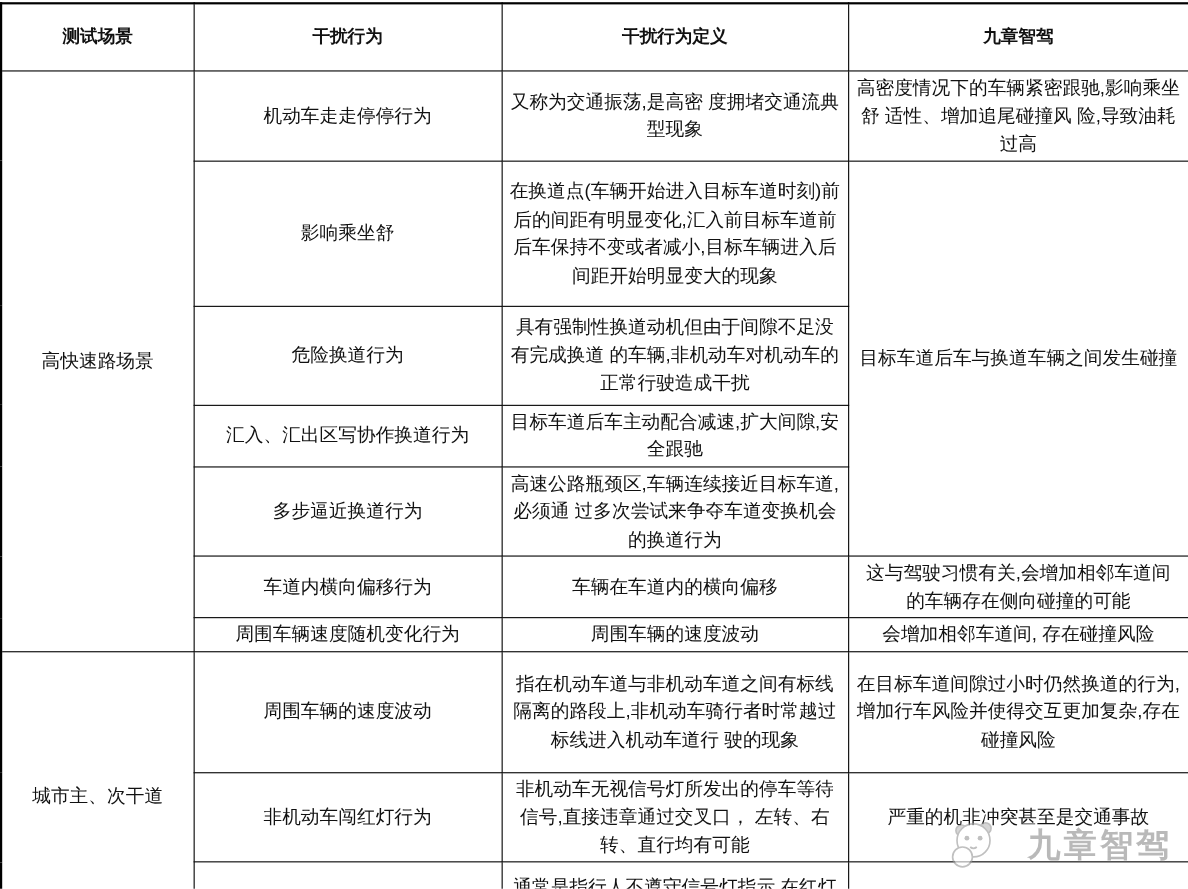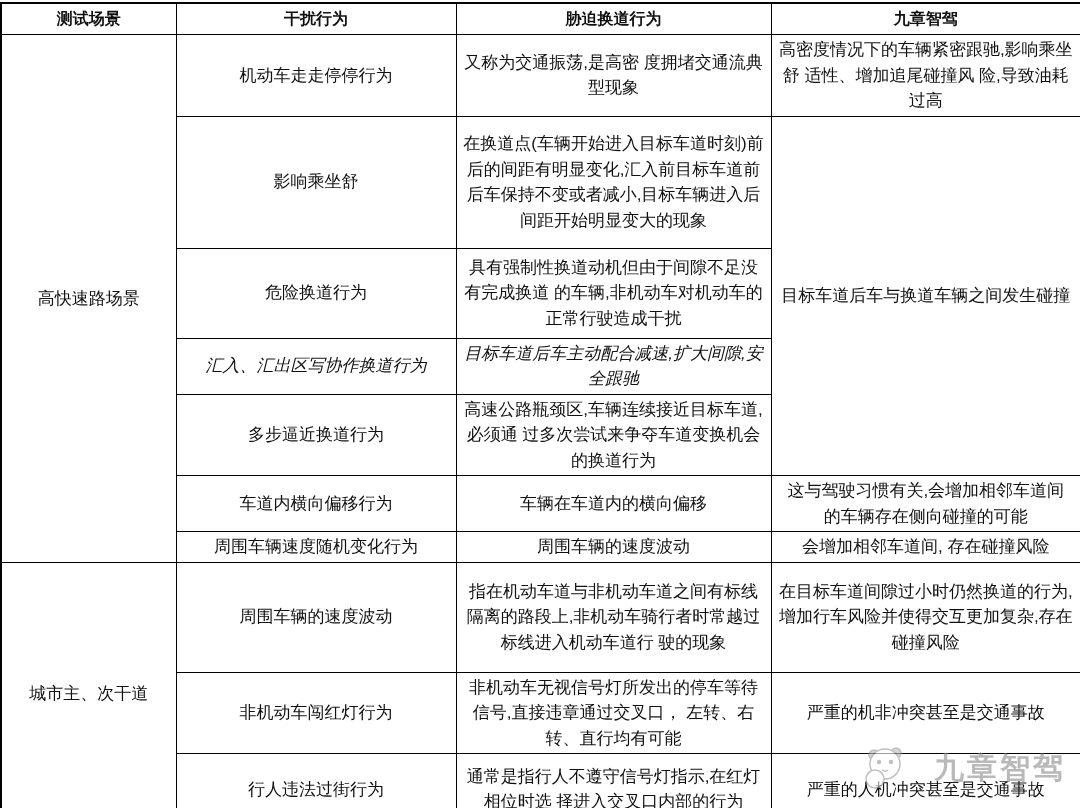--- a/index.html
+++ b/index.html
@@ -31,32 +31,32 @@
     padding: 2px 6px;
     font-size: 17px;
     line-height: 1.5;
     color: #111;
     word-break: break-all;
     overflow: hidden;
   }
   table.scene-table th {
     font-weight: bold;
     font-size: 16px;
-    padding: 3px 4px;
+    padding: 18px 4px;
   }
   .col-scenario { width: 175px; }
   .col-behavior { width: 280px; }
   .col-definition { width: 315px; }
   .col-impact { width: 310px; }
 
   tr.h-header  { height: 24px; }
   tr.h-r1  { height: 81px; }
   tr.h-r2  { height: 132px; }
   tr.h-r3  { height: 90px; }
-  tr.h-r4  { height: 50px; font-style: italic; }
+  tr.h-r4  { height: 50px; }
   tr.h-r5  { height: 78px; }
   tr.h-r6  { height: 54px; }
   tr.h-r7  { height: 29px; }
   tr.h-r8  { height: 110px; }
   tr.h-r9  { height: 80px; }
   tr.h-r10 { height: 72px; }
 
   .watermark {
     position: absolute;
     right: 14px;
@@ -83,21 +83,21 @@
   <colgroup>
     <col class="col-scenario">
     <col class="col-behavior">
     <col class="col-definition">
     <col class="col-impact">
   </colgroup>
   <tbody>
     <tr class="h-header">
       <th>测试场景</th>
       <th>干扰行为</th>
-      <th>胁迫换道行为</th>
+      <th>干扰行为定义</th>
       <th>九章智驾</th>
     </tr>
 
     <tr class="h-r1">
       <td rowspan="7">高快速路场景</td>
       <td>机动车走走停停行为</td>
       <td>又称为交通振荡,是高密 度拥堵交通流典型现象</td>
       <td>高密度情况下的车辆紧密跟驰,影响乘坐舒 适性、增加追尾碰撞风 险,导致油耗过高</td>
     </tr>
 

